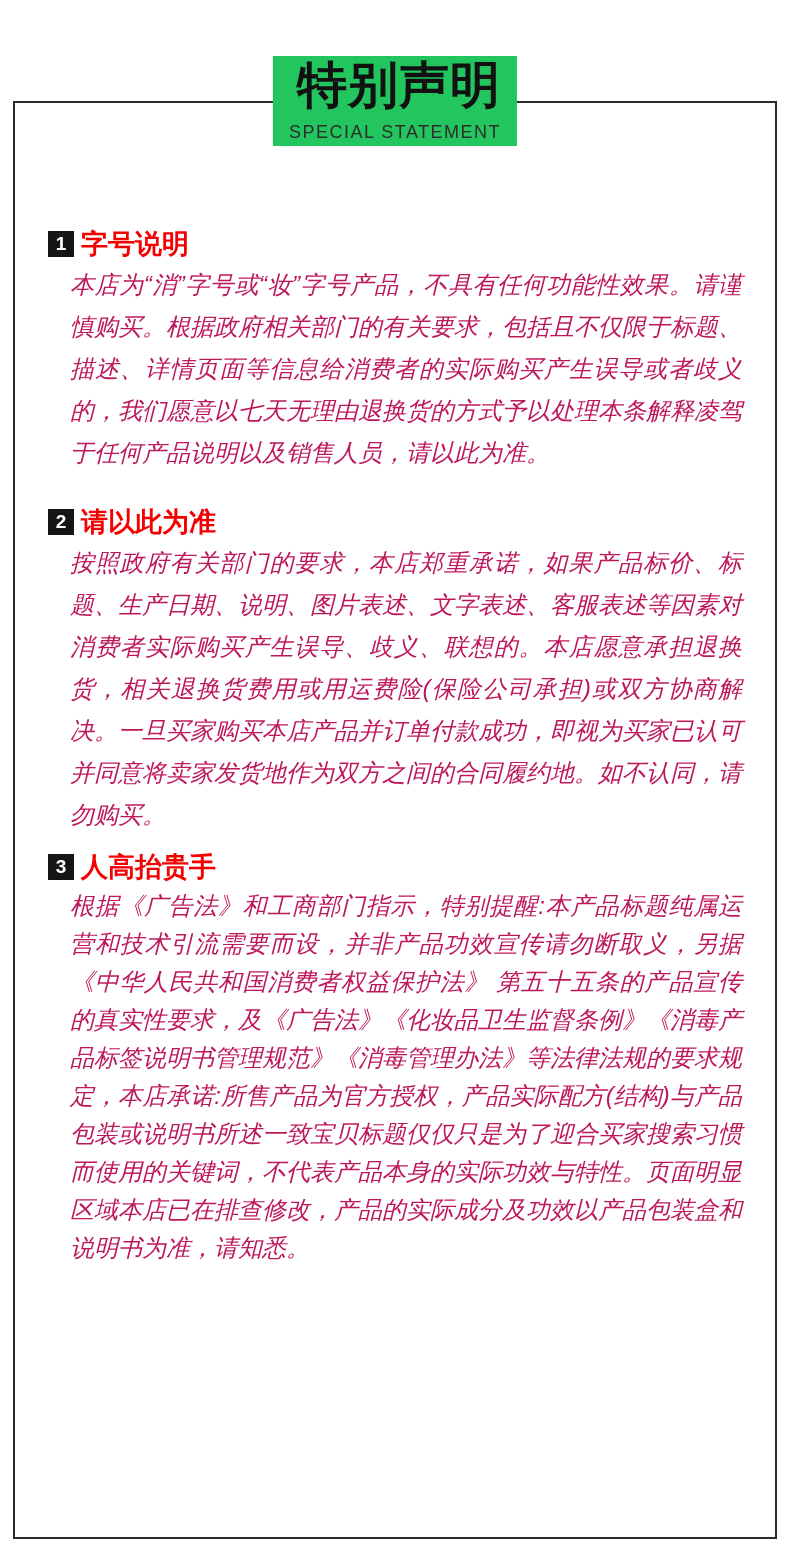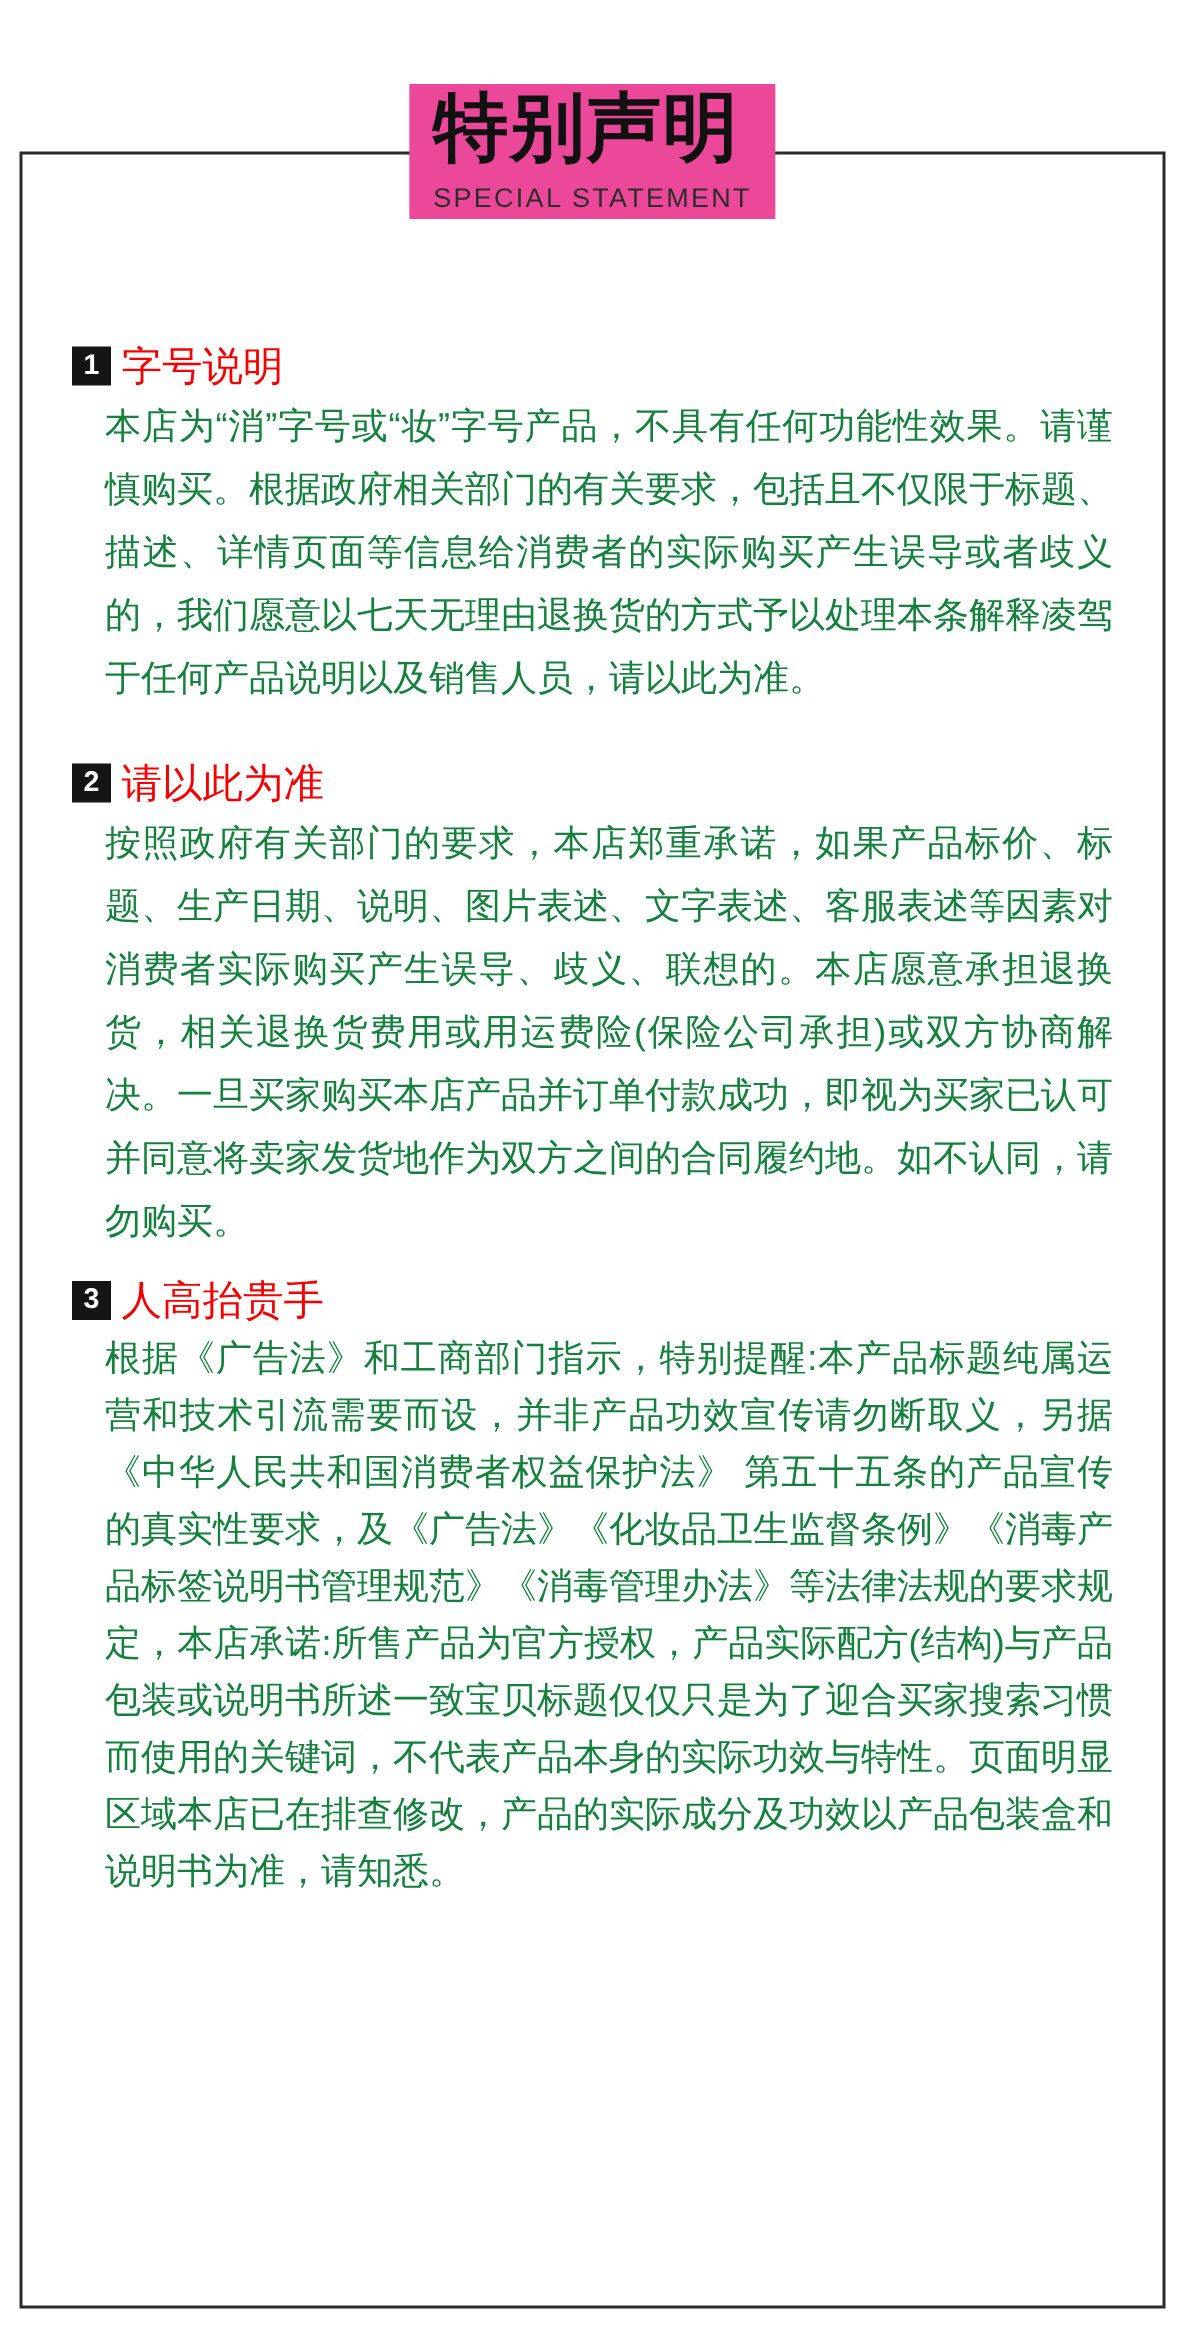--- a/index.html
+++ b/index.html
@@ -21,23 +21,23 @@
     width: 764px; height: 1438px;
     border: 2px solid #2a2a2a;
     box-sizing: border-box;
     background: #ffffff;
   }
   
   .title-block {
     position: absolute;
     top: 56px; left: 50%;
     transform: translateX(-50%);
-    background: #ec4899;
+    background: #22c55e;
     padding: 0 16px 4px 16px;
-    text-align: left;
+    text-align: right;
     z-index: 2;
     white-space: nowrap;
   }
   .title {
     margin: 0;
     font-size: 50px;
     line-height: 58px;
     font-weight: bold;
     color: #111111;
     letter-spacing: 1px;
@@ -71,30 +71,31 @@
     font-size: 19px;
     font-weight: bold;
     display: flex;
     align-items: center;
     justify-content: center;
     flex: 0 0 auto;
   }
   .heading-text {
     color: #f40000;
     font-size: 27px;
-    font-weight: normal;
+    font-weight: bold;
     line-height: 28px;
   }
   .section-body {
     margin: 6px 0 0 22px;
     width: 672px;
     font-size: 24px;
-    color: #15803d;
+    color: #be185d;
     text-align: justify;
     text-justify: inter-ideograph;
+    font-style: italic;
   }
   .section-1 .section-body, .section-2 .section-body { line-height: 42px; }
   .section-3 .section-body { line-height: 38px; }
   .section-body p { margin: 0; }
 </style>
 </head>
 <body>
 
 <div class="page">
 

